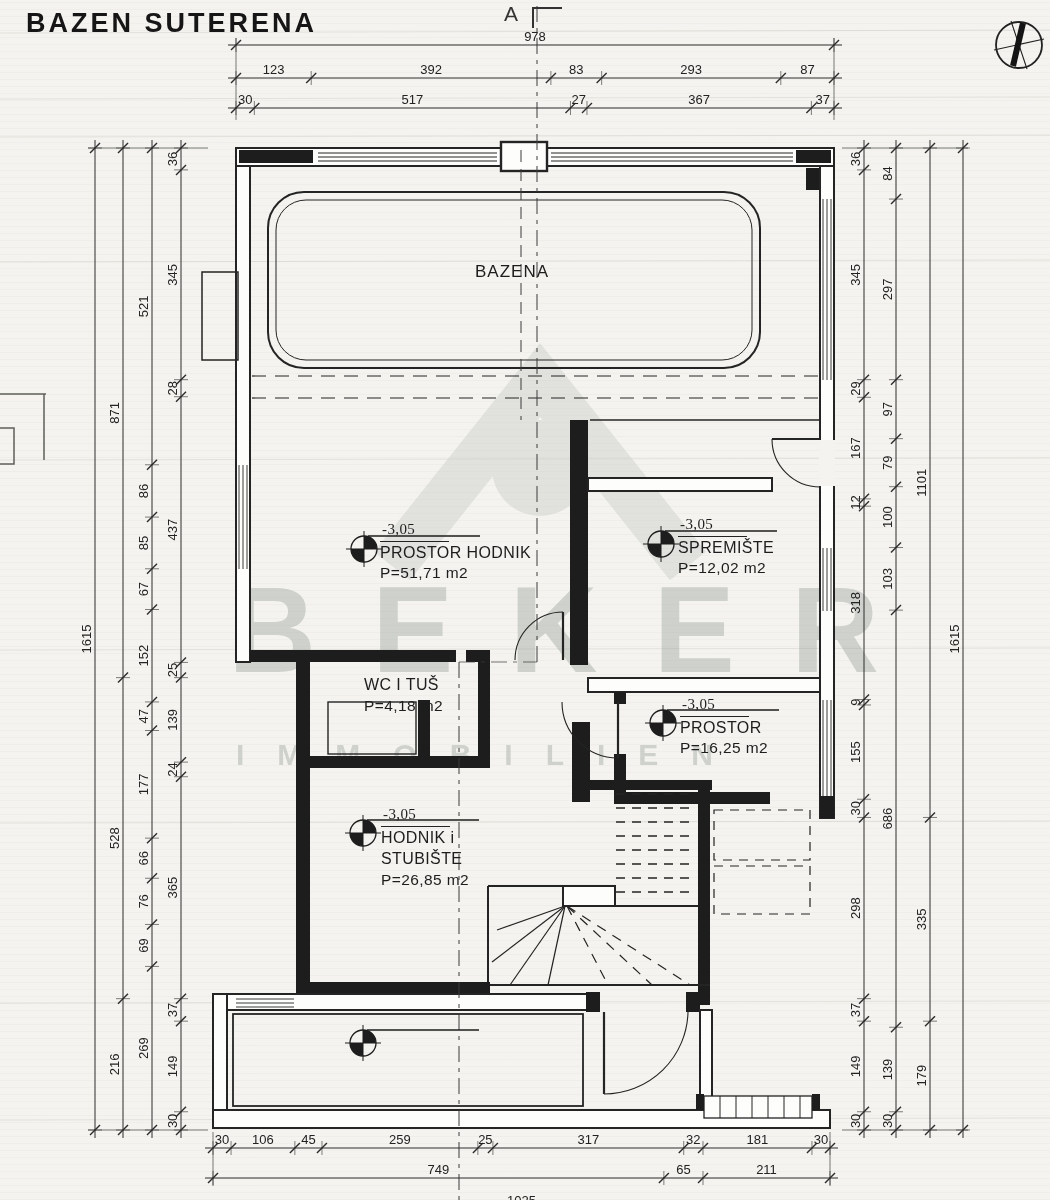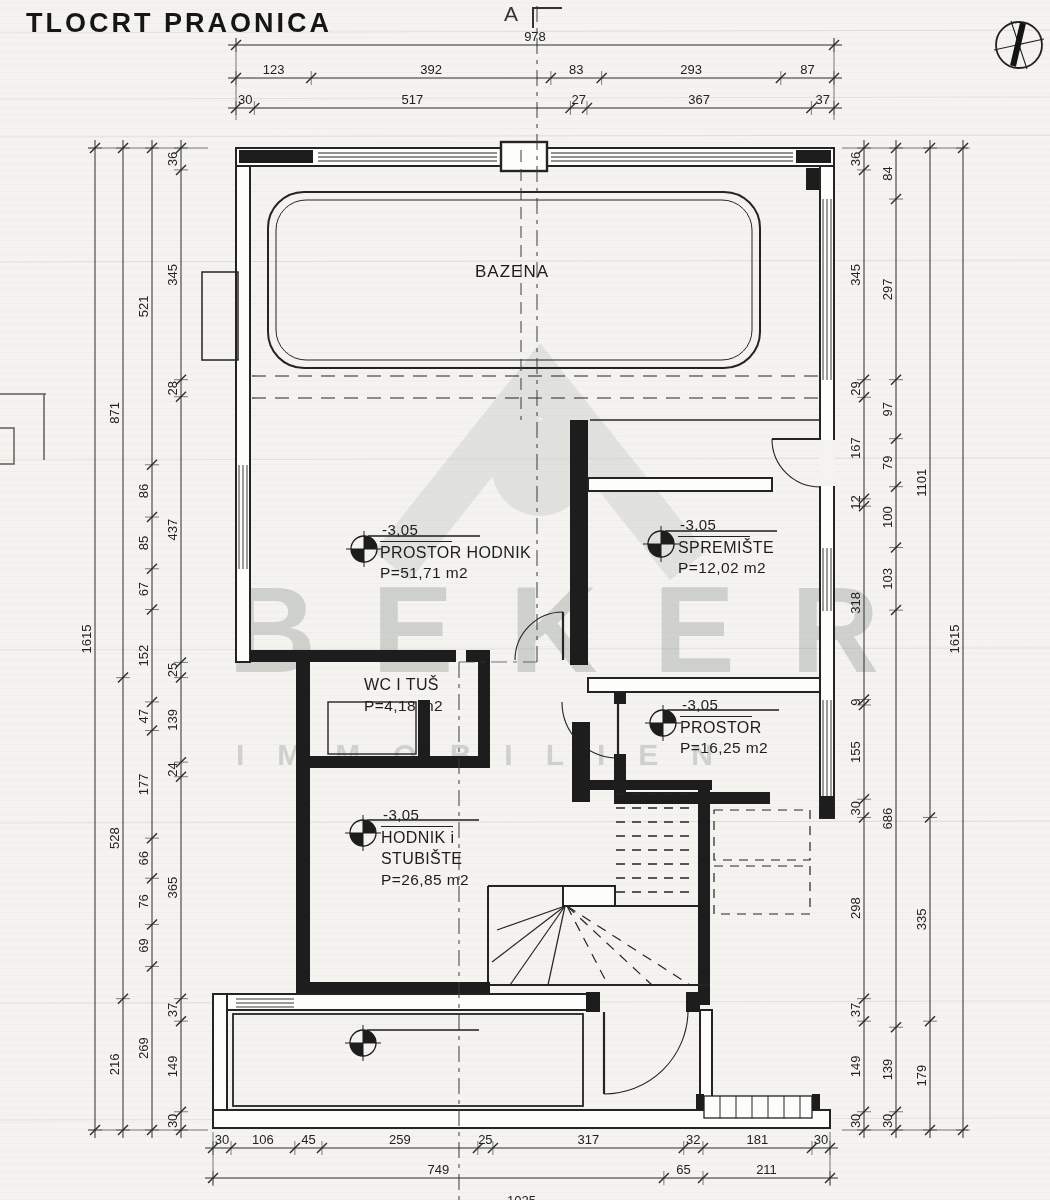--- a/index.html
+++ b/index.html
@@ -5,37 +5,37 @@
   html,body{margin:0;padding:0;}
   body{font-family:"Liberation Sans", sans-serif;}
   #page{position:relative;width:1050px;height:1200px;background:#f4f3ef;overflow:hidden;
         background-image:repeating-linear-gradient(0deg, rgba(120,120,110,.045) 0 1px, transparent 1px 7px);}
   #plan-svg{position:absolute;left:0;top:0;z-index:2;}
   .hud{position:absolute;z-index:3;color:#1d1d1d;}
   #title{left:26px;top:8px;font-size:27px;font-weight:bold;letter-spacing:3px;color:#161616;}
   #section-a{left:504px;top:2px;font-size:21px;color:#333;}
   .room-label{position:absolute;z-index:3;display:flex;flex-direction:column;color:#1d1d1d;
               font-size:16px;line-height:1.3;letter-spacing:.4px;white-space:nowrap;}
-  .room-label .level{font-size:15px;border-bottom:1.4px solid #222;padding:0 34px 1px 2px;width:max-content;}
+  .room-label .level{font-size:15px;border-bottom:1.4px solid #222;padding:0 34px 1px 2px;width:max-content;font-family:Liberation Serif, serif;}
   .room-label .rname{padding-top:1px;}
   .room-label .rarea{font-size:15.5px;}
   #bazen-label{left:512px;top:262px;transform:translateX(-50%);font-size:17px;letter-spacing:1px;z-index:3;position:absolute;color:#1d1d1d;}
   .wm{position:absolute;z-index:1;color:#aab0aa;opacity:.5;white-space:nowrap;}
   #wm1{left:228px;top:560px;font-size:122px;font-weight:bold;letter-spacing:56px;}
   #wm2{left:236px;top:738px;font-size:30px;font-weight:bold;letter-spacing:33px;}
 </style>
 </head>
 <body>
 
 <div id="page">
 
   <div class="wm" id="wm1">BEKER</div>
   <div class="wm" id="wm2">IMMOBILIEN</div>
 
-  <div class="hud" id="title">TLOCRT PRAONICA</div>
+  <div class="hud" id="title">BAZEN SUTERENA</div>
   <div class="hud" id="section-a">A</div>
 
   <div id="bazen-label">BAZENA</div>
 
   <div class="room-label" style="left:380px;top:520px">
     <span class="level">-3,05</span>
     <span class="rname">PROSTOR HODNIK</span>
     <span class="rarea">P=51,71 m2</span>
   </div>
 

